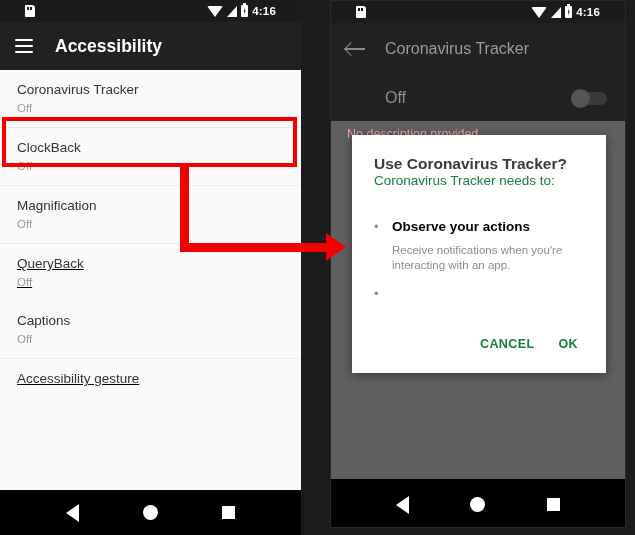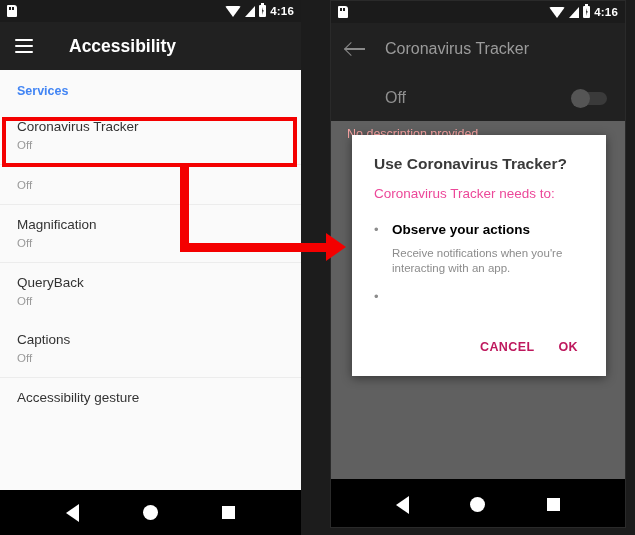--- a/index.html
+++ b/index.html
@@ -12,21 +12,21 @@
   #root { position: relative; width: 635px; height: 535px; background: #1c1c1c; }
 
   
   .phone { position: absolute; overflow: hidden; background: #000; }
   #phone-left  { left: 0px;   top: 0px; width: 301px; height: 535px; }
   #phone-right { left: 330px; top: 0px; width: 296px; height: 528px; border: 1px solid #2a2a2a; }
 
   
   .statusbar {
     position: relative; height: 22px; background: #1b1b1b;
-    display: flex; align-items: center; padding: 0 7px;
+    display: flex; align-items: center; padding: 0 25px;
     color: #fff; font-size: 11px; font-weight: bold; gap: 8px;
   }
   .sb-left { display: flex; align-items: center; }
   .sb-right { margin-left: auto; display: flex; align-items: center; gap: 4px; }
   .sb-time { font-size: 11.5px; letter-spacing: 0.2px; }
   .icon-sd {
     width: 10px; height: 12px; background: #fff; position: relative;
     border-radius: 1px 3px 1px 1px;
   }
   .icon-sd::before {
@@ -52,37 +52,37 @@
   }
   .icon-battery::after {
     content: ""; position: absolute; top: 2px; left: 2.4px;
     width: 2.2px; height: 8px; background: #1b1b1b;
     clip-path: polygon(60% 0, 0 55%, 45% 55%, 25% 100%, 100% 40%, 50% 40%);
   }
 
   
   #appbar-left {
     height: 48px; background: #212121; display: flex; align-items: center;
-    padding-left: 15px; gap: 36px;
+    padding-left: 15px; gap: 22px;
   }
   .hamburger { width: 18px; display: flex; flex-direction: column; gap: 4px; cursor: pointer; }
   .hamburger span { display: block; height: 2px; background: #fff; border-radius: 1px; }
   .appbar-title { color: #fff; font-size: 17.5px; font-weight: bold; }
 
   
   #list-left {
     background: #fafafa; height: calc(100% - 22px - 48px - 45px); overflow: hidden;
   }
   .section-header {
     padding: 14px 17px 9px 17px; color: #4285f4; font-size: 12.5px; font-weight: bold;
   }
   .list-row {
     padding: 11px 17px 11px 17px; border-bottom: 1px solid #ececec; background: #fafafa;
   }
-  .list-row.nodiv { border-bottom: none; }
+  .list-row.nodiv { border-bottom: none; text-decoration: underline; }
   .row-title { color: #333; font-size: 13.5px; line-height: 18px; }
   .row-sub { color: #9a9a9a; font-size: 11.5px; line-height: 16px; margin-top: 1px; }
 
   
   .navbar {
     position: absolute; left: 0; bottom: 0; width: 100%; height: 45px;
     background: #000; display: flex; align-items: center; justify-content: space-around;
     padding: 0 34px;
   }
   .nav-back {
@@ -134,32 +134,32 @@
     position: absolute; left: 16px; top: 126px;
     color: #fca5a5; font-size: 12.5px;
   }
 
   
   #dialog {
     position: absolute; left: 21px; top: 134px; width: 254px;
     background: #fff; box-shadow: 0 2px 10px rgba(0,0,0,0.45);
     padding: 20px 22px 8px 22px;
   }
-  .dlg-title { color: #3a3a3a; font-size: 15.5px; font-weight: bold; margin-bottom: 13px; }
-  .dlg-sub { color: #ec4899; font-size: 13.5px; margin-bottom: 20px; }
+  .dlg-title { color: #3a3a3a; font-size: 15.5px; font-weight: bold; margin-bottom: 0; }
+  .dlg-sub { color: #15803d; font-size: 13.5px; margin-bottom: 30px; }
   .dlg-bullet { display: flex; margin-bottom: 13px; }
   .bullet-dot { color: #8c8c8c; font-size: 13px; width: 18px; flex: none; line-height: 17px; }
   .bullet-head { color: #000000; font-size: 13.5px; font-weight: bold; line-height: 17px; }
   .bullet-body { color: #8c8c8c; font-size: 11.5px; line-height: 14.5px; margin-top: 8px; }
   .dlg-actions {
     display: flex; justify-content: flex-end; gap: 24px;
     padding: 22px 6px 14px 0;
   }
   .dlg-btn {
-    color: #be185d; font-size: 12.5px; font-weight: bold; letter-spacing: 0.4px;
+    color: #15803d; font-size: 12.5px; font-weight: bold; letter-spacing: 0.4px;
     cursor: pointer; background: none; border: none; font-family: inherit;
   }
 
   
   #red-box {
     position: absolute; left: 2px; top: 117px; width: 295px; height: 50px;
     border: 4px solid #f40000; pointer-events: none;
   }
   .red-seg { position: absolute; background: #f40000; pointer-events: none; }
   #red-v { left: 180px; top: 167px; width: 9px; height: 85px; }
@@ -193,28 +193,28 @@
       <div class="hamburger">
         <span></span>
           <span></span>
           <span></span>
       </div>
       <div class="appbar-title">Accessibility</div>
     </div>
 
     <div id="list-left">
 
-      <div class="section-header">Services</div>
 
       <div class="list-row">
         <div class="row-title">Coronavirus Tracker</div>
         <div class="row-sub">Off</div>
       </div>
 
       <div class="list-row">
+        <div class="row-title">ClockBack</div>
         <div class="row-sub">Off</div>
       </div>
 
       <div class="list-row">
         <div class="row-title">Magnification</div>
         <div class="row-sub">Off</div>
       </div>
 
       <div class="list-row nodiv">
         <div class="row-title">QueryBack</div>

